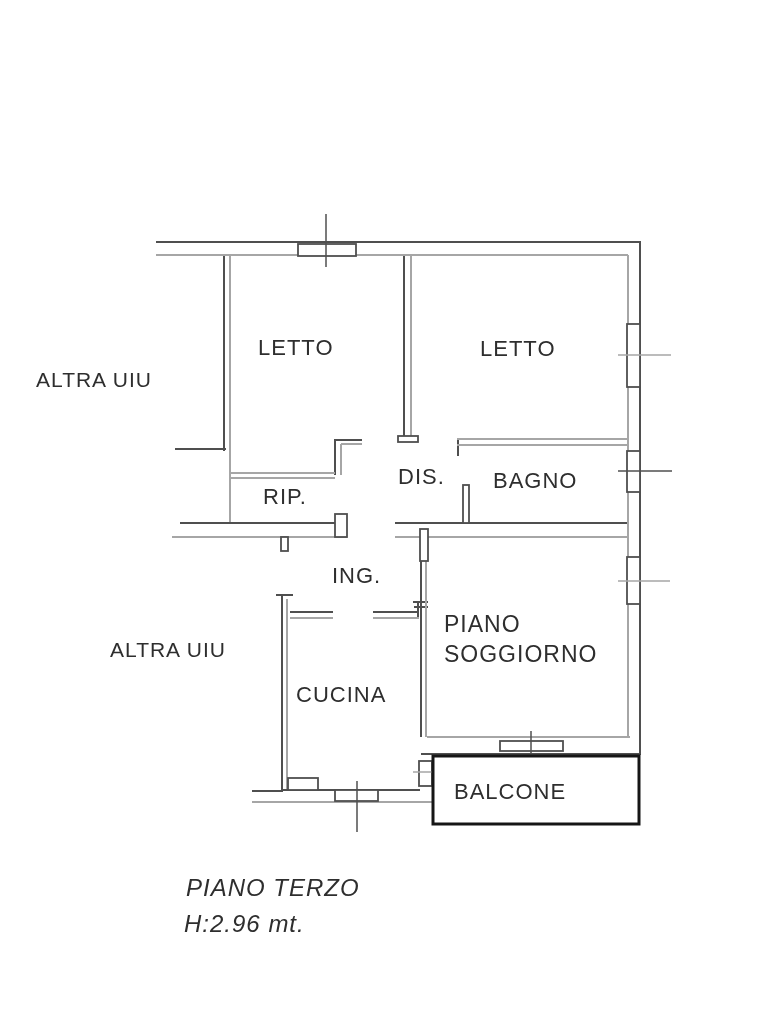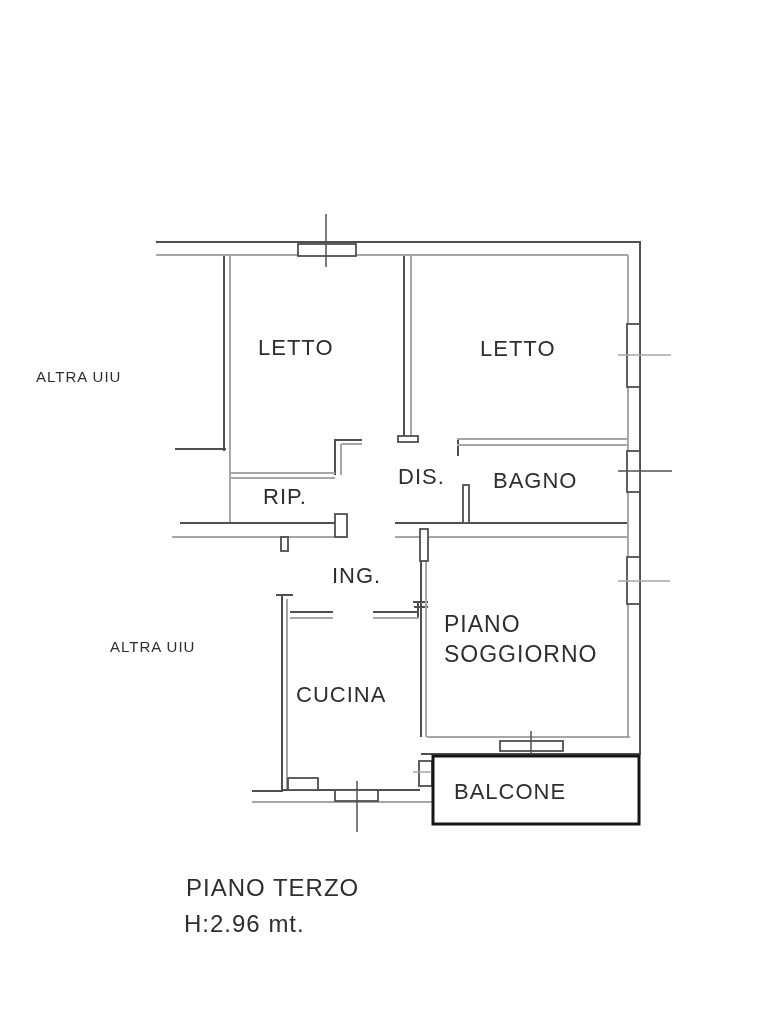--- a/index.html
+++ b/index.html
@@ -30,23 +30,23 @@
   .cbl { stroke: var(--wall-light, #a6a6a6); stroke-width: 1.5; fill: none; }
   .balc { stroke: var(--balcony, #161616); stroke-width: 3; fill: #ffffff; }
   .lbl {
     position: absolute;
     color: var(--text, #2e2e2e);
     font-size: 22px;
     letter-spacing: 1px;
     line-height: 1.05;
     white-space: nowrap;
   }
-  .lbl.small { font-size: 15px; }
+  .lbl.small { font-size: 21px; }
   .lbl.two-line { font-size: 23px; line-height: 30px; }
-  .lbl.footer { font-size: 24px; letter-spacing: 1px; }
+  .lbl.footer { font-size: 24px; letter-spacing: 1px; font-style: italic; }
   
   #lbl-letto-left      { left: 258px; top: 312px; }
   #lbl-letto-right     { left: 480px; top: 313px; }
   #lbl-altra-uiu-top   { left: 36px;  top: 345px; }
   #lbl-dis             { left: 398px; top: 441px; }
   #lbl-rip             { left: 263px; top: 461px; }
   #lbl-bagno           { left: 493px; top: 445px; }
   #lbl-ing             { left: 332px; top: 540px; }
   #lbl-altra-uiu-bottom{ left: 110px; top: 615px; }
   #lbl-pranzo          { left: 444px; top: 585px; }

